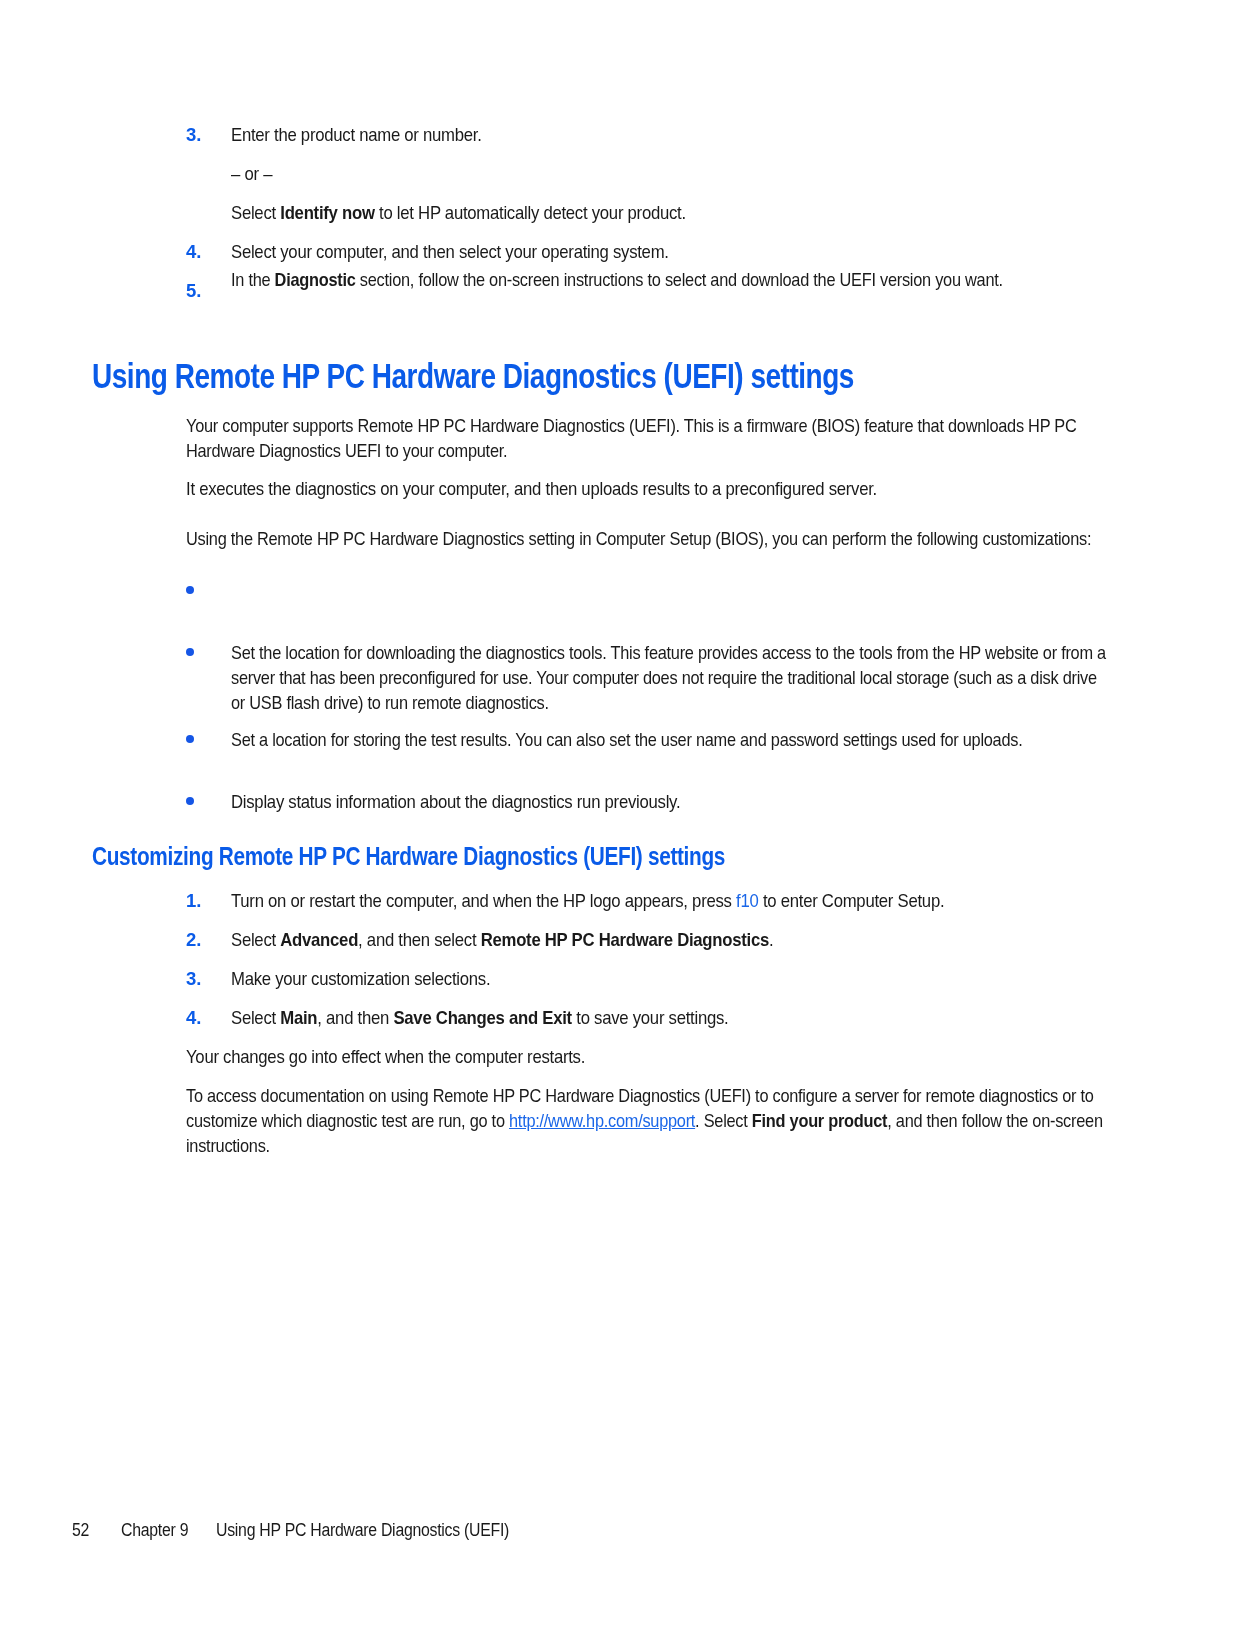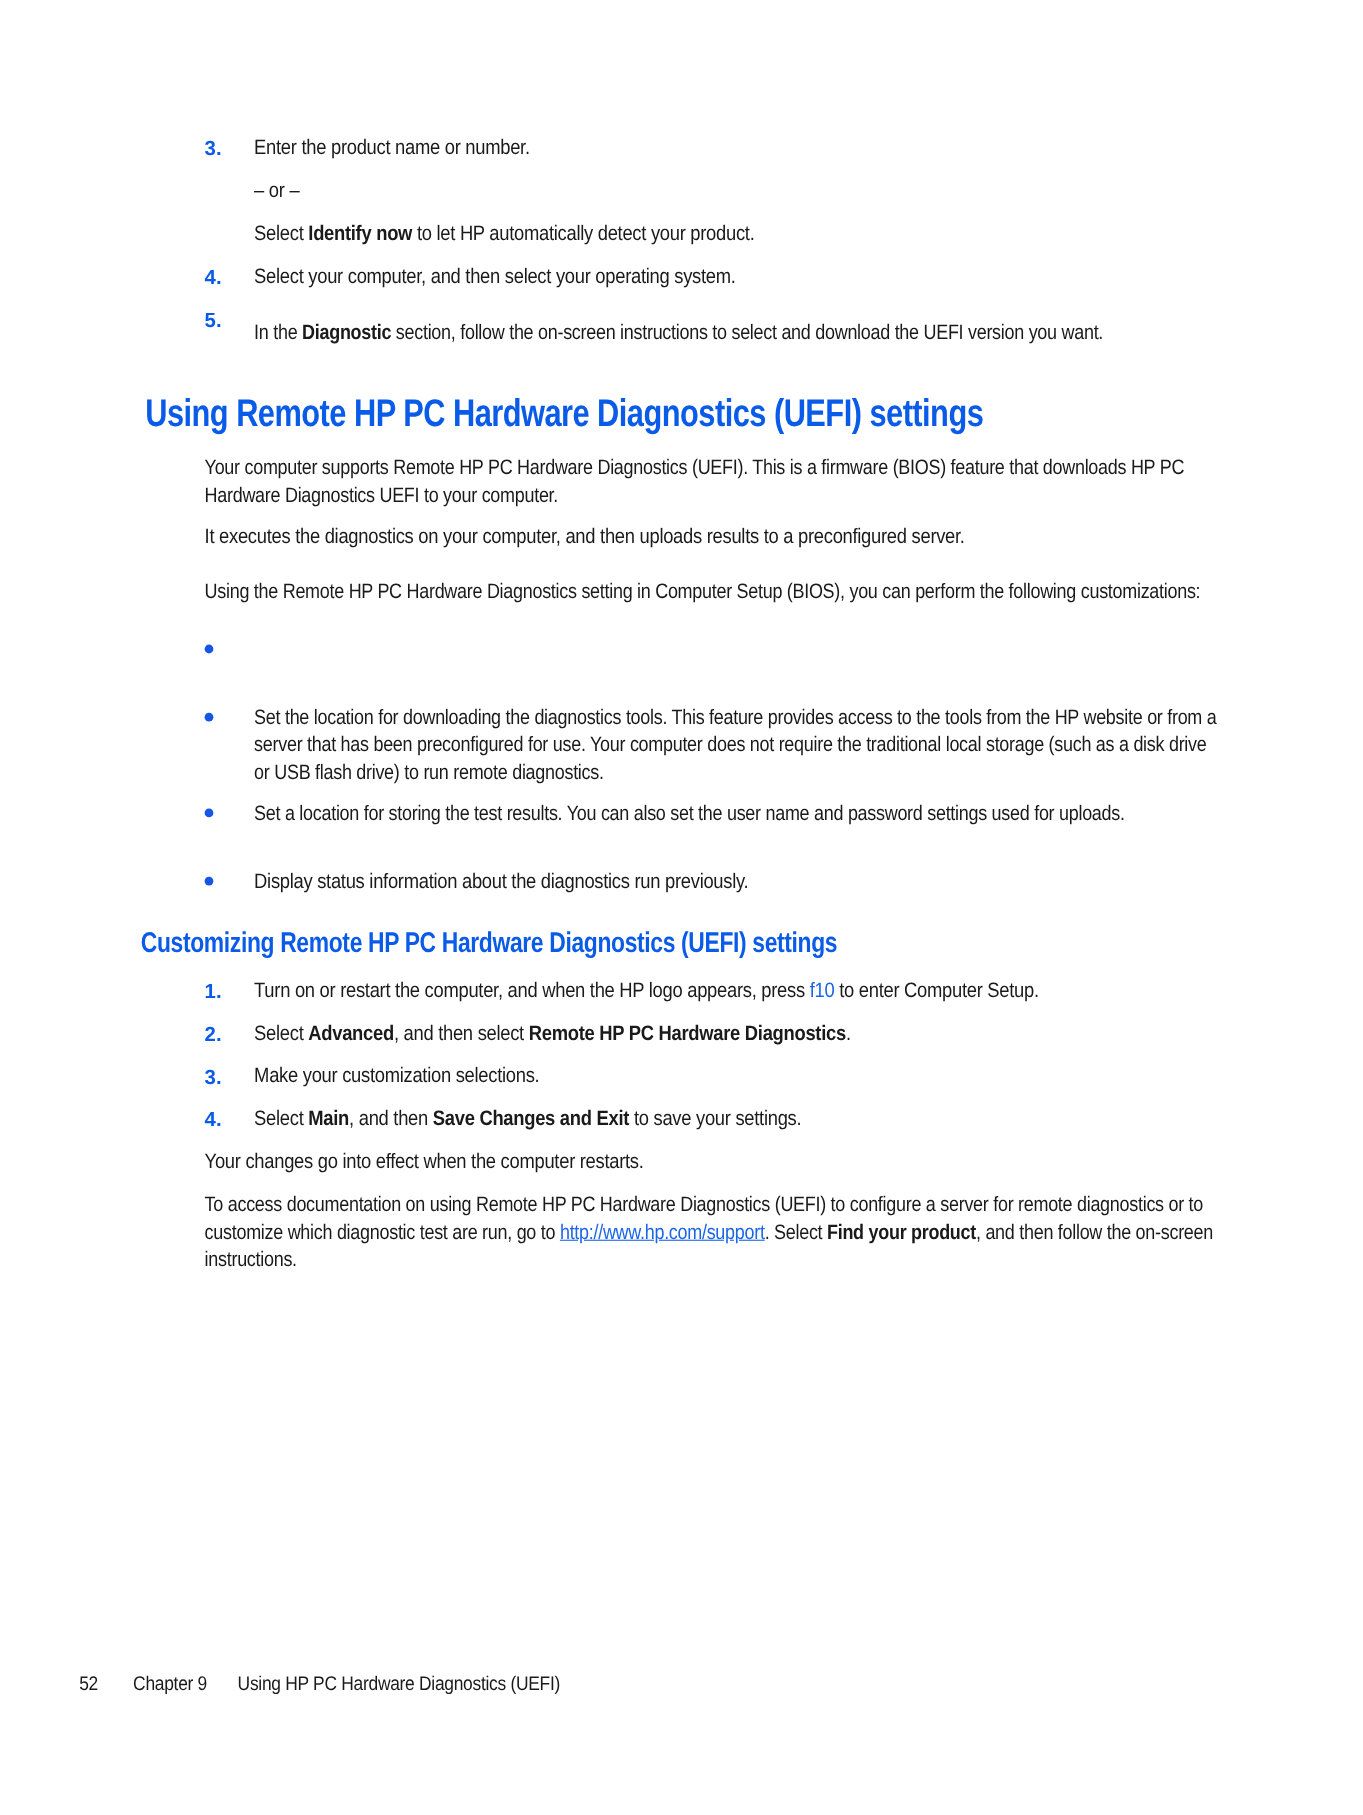--- a/index.html
+++ b/index.html
@@ -11,25 +11,25 @@
     .page { position: absolute; left: 0; top: 0; width: 1239px; height: 1650px; }
     .txt { font-size: 19px; line-height: 25px; letter-spacing: -0.3px; transform-origin: left top; }
     .narrow { display: inline-block; transform: scaleX(0.88); transform-origin: left top; white-space: nowrap; }
     b { font-weight: bold; }
     .num { position: absolute; left: 186px; color: #0a5be8; font-weight: bold; font-size: 18.5px; line-height: 25px; }
     .bullet { position: absolute; left: 186px; width: 8px; height: 8px; border-radius: 50%; background: #1556e6; }
     .item { position: absolute; left: 231px; width: 880px; }
     .para { position: absolute; left: 186px; width: 930px; }
     .h1 {
       position: absolute; left: 92px; top: 355px; color: #0a5be8;
-      font-size: 35px; font-weight: bold; line-height: 42px; letter-spacing: -0.6px; white-space: nowrap; margin-left: 40px;
+      font-size: 35px; font-weight: bold; line-height: 42px; letter-spacing: -0.6px; white-space: nowrap;
     }
     .h2 {
       position: absolute; left: 92px; top: 840px; color: #0a5be8;
-      font-size: 26px; font-weight: bold; line-height: 32px; letter-spacing: -0.4px; white-space: nowrap; margin-left: 36px;
+      font-size: 26px; font-weight: bold; line-height: 32px; letter-spacing: -0.4px; white-space: nowrap;
     }
     .kbd { color: #1a66e8; }
     a.link { color: #1a66e8; text-decoration: underline; }
     .footer { position: absolute; top: 1518px; font-size: 18px; line-height: 25px; }
     .sq { display:inline-block; transform: scaleX(0.86); transform-origin: left top; }
   </style>
 </head>
 <body>
 
 <div class="page">
@@ -38,21 +38,21 @@
   <div class="item txt" style="top:122px"><span class="narrow">Enter the product name or number.</span></div>
 
   <div class="item txt" style="top:161px"><span class="narrow">– or –</span></div>
 
   <div class="item txt" style="top:200px"><span class="narrow"><span>Select </span><b>Identify now</b><span> to let HP automatically detect your product.</span></span></div>
 
   <span class="num" style="top:239px">4.</span>
   <div class="item txt" style="top:239px"><span class="narrow">Select your computer, and then select your operating system.</span></div>
 
   <span class="num" style="top:278px">5.</span>
-  <div class="item txt" style="top:290px; width:960px"><span class="sq" style="width:1000px; white-space:normal"><span>In the </span><b>Diagnostic</b><span> section,  follow the on-screen instructions to select and download the UEFI version you want.</span></span></div>
+  <div class="item txt" style="top:267px; width:960px"><span class="sq" style="width:1000px; white-space:normal"><span>In the </span><b>Diagnostic</b><span> section,  follow the on-screen instructions to select and download the UEFI version you want.</span></span></div>
 
   <div class="h1"><span class="narrow" style="transform:scaleX(0.80)">Using Remote HP PC Hardware Diagnostics (UEFI) settings</span></div>
 
   <div class="para txt" style="top:413px"><span class="sq" style="width:1080px; white-space:normal">Your computer supports Remote HP PC Hardware Diagnostics (UEFI). This is a firmware (BIOS) feature that downloads HP PC Hardware Diagnostics UEFI to your computer.</span></div>
   <div class="para txt" style="top:476px"><span class="narrow">It executes the diagnostics on your computer, and then uploads results to a preconfigured server.</span></div>
   <div class="para txt" style="top:526px"><span class="sq" style="width:1080px; white-space:normal">Using the Remote HP PC Hardware Diagnostics setting in Computer Setup (BIOS), you can perform the following customizations:</span></div>
 
   <span class="bullet" style="top:586px"></span>
 
   <span class="bullet" style="top:648px"></span>

